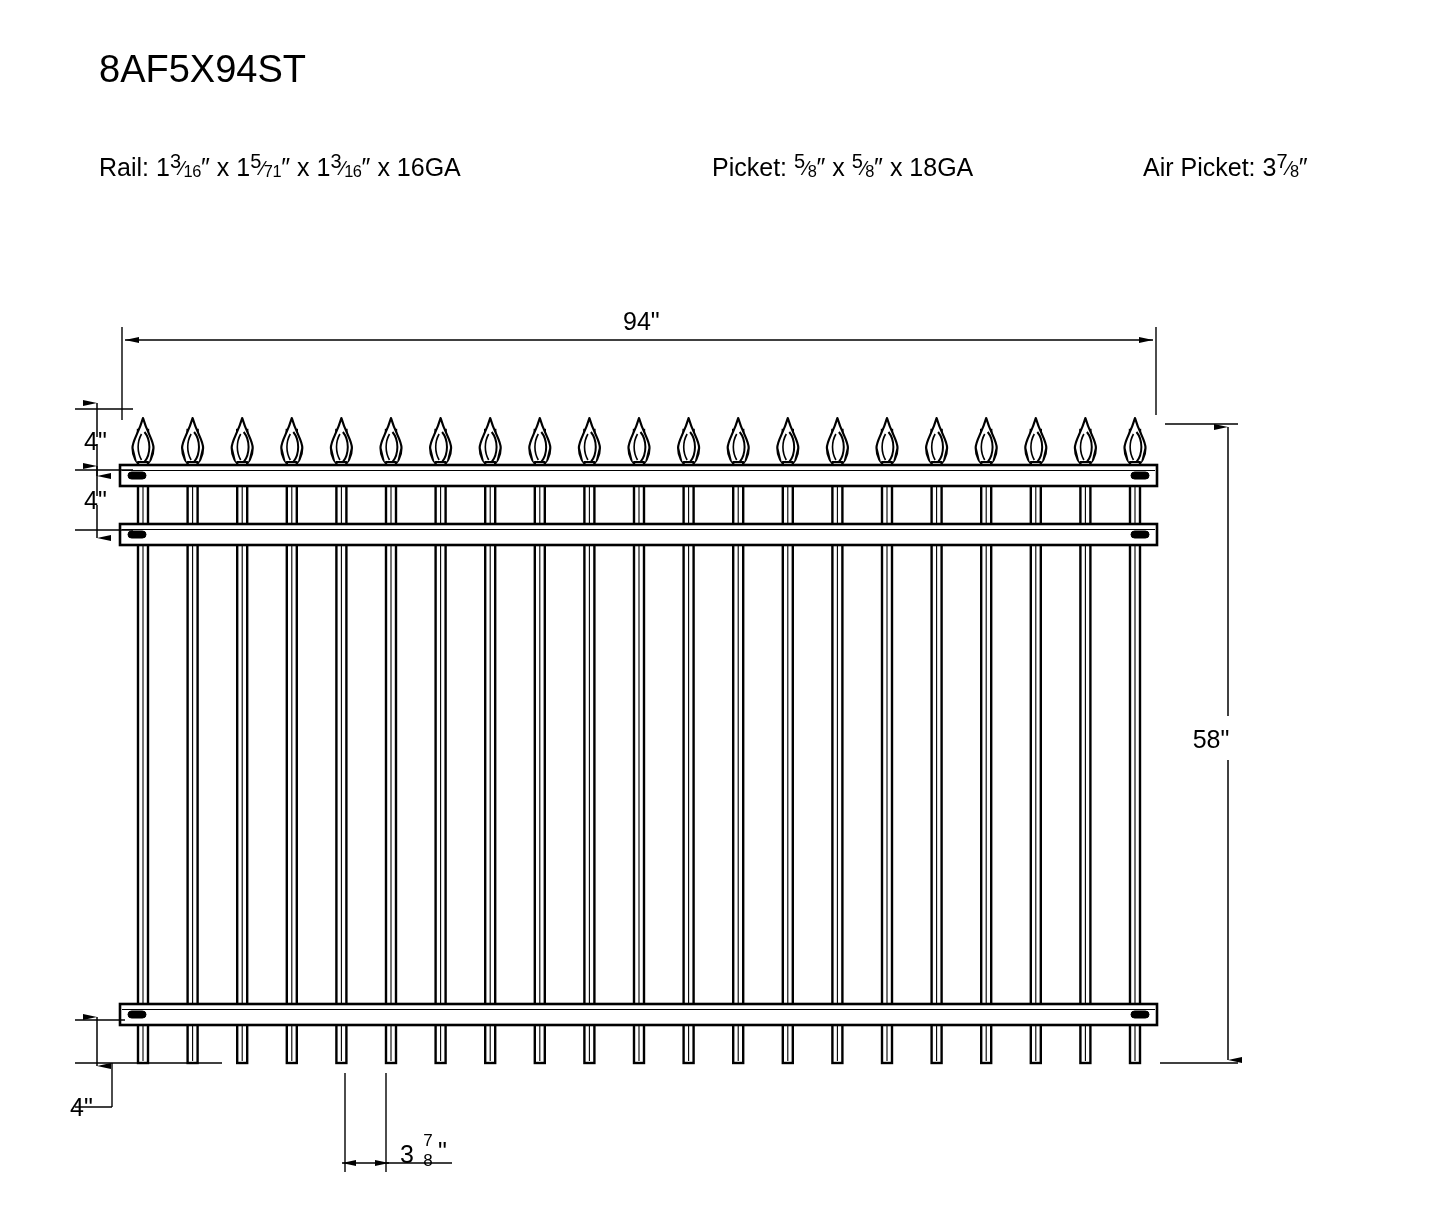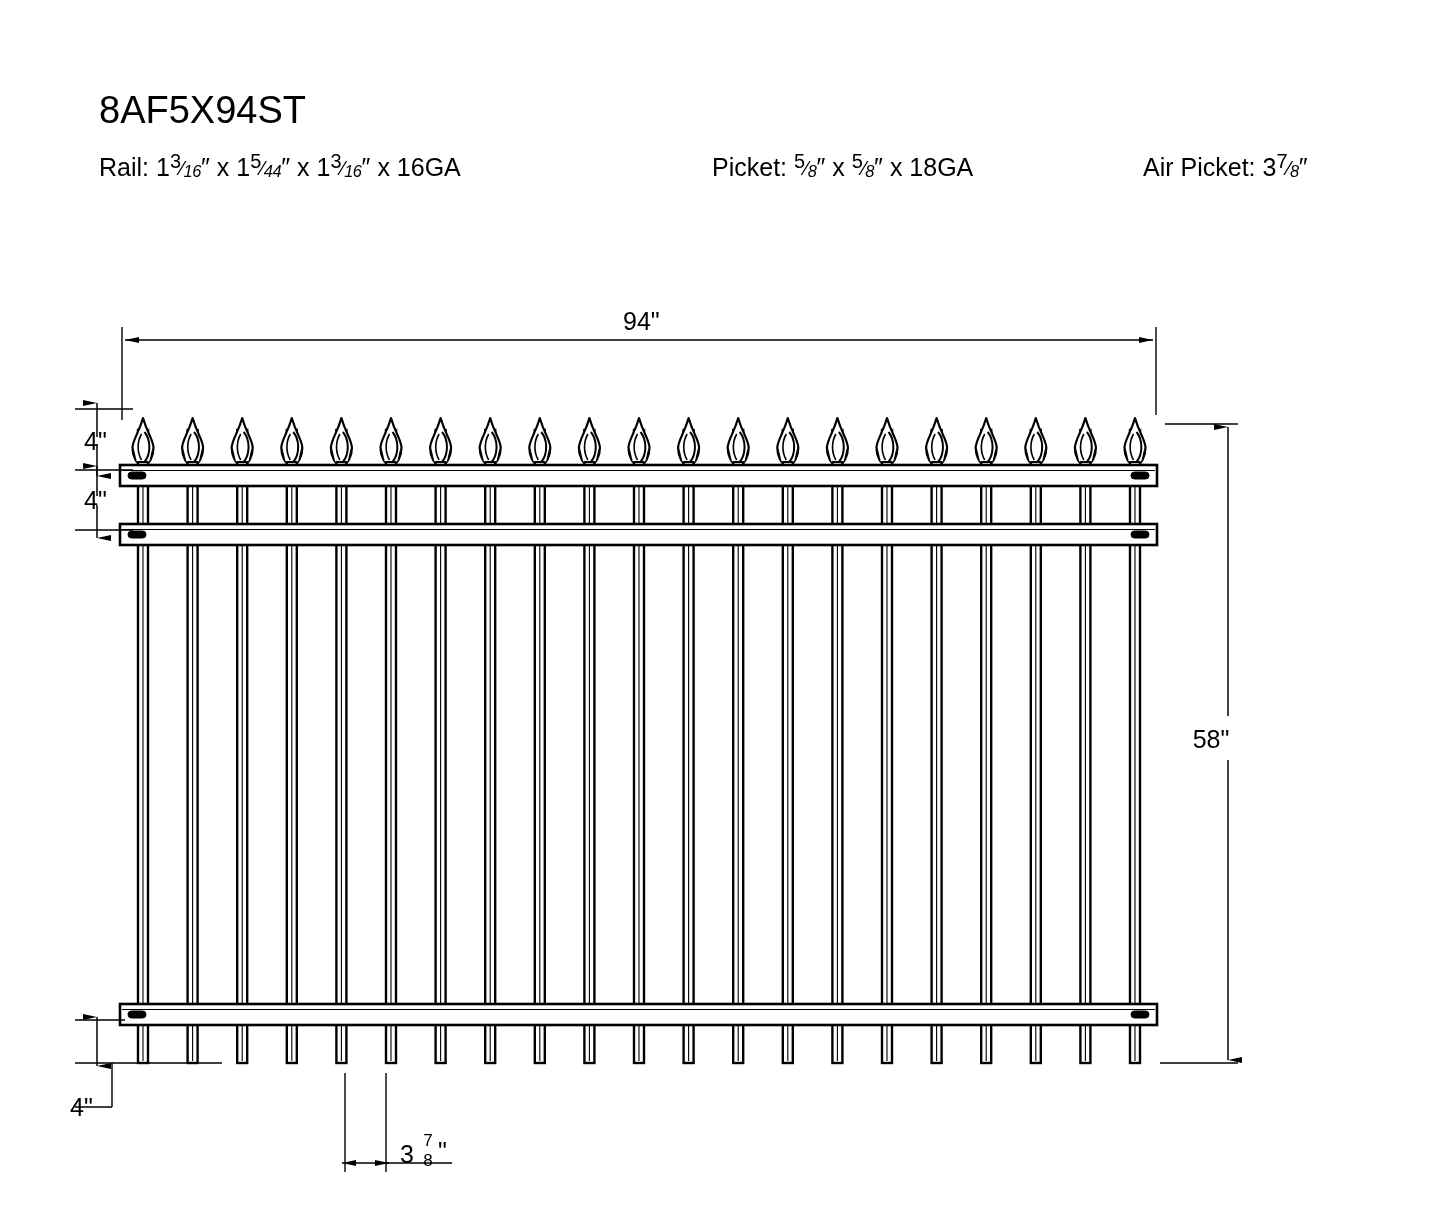--- a/index.html
+++ b/index.html
@@ -24,41 +24,40 @@
   }
   .title-text {
     position: absolute;
     left: 99px;
     top: 48px;
     font-size: 38px;
     font-weight: 400;
     letter-spacing: 0px;
     white-space: nowrap;
     font-family: "Liberation Sans", sans-serif;
-    margin-top: 41px;
   }
   .spec-line {
     position: absolute;
     top: 153px;
     font-size: 25px;
     white-space: nowrap;
     font-family: "Liberation Sans", sans-serif;
   }
   .spec-rail  { left: 99px; }
   .spec-picket{ left: 712px; text-align: center; }
   .spec-air   { left: 1143px; }
 
   .frac {
     display: inline-block;
     font-size: 0.80em;
     vertical-align: 0.06em;
     letter-spacing: -0.02em;
   }
   .frac sup { font-size: 1em; vertical-align: 0.34em; line-height: 0; }
-  .frac sub { font-size: 0.82em; vertical-align: -0.12em; line-height: 0; font-style: italic; }
+  .frac sub { font-size: 0.82em; vertical-align: -0.12em; line-height: 0; }
 
   svg#fence-svg {
     position: absolute;
     left: 0;
     top: 0;
     width: 1445px;
     height: 1217px;
     overflow: visible;
   }
   .dim-label {
@@ -76,21 +75,21 @@
 <body>
 
 <div id="drawing-root">
 
   <div class="title-text">8AF5X94ST</div>
 
   <div class="spec-line spec-rail">
     <span>Rail:</span>
     <span>1</span><span class="frac"><sup>3</sup>⁄<sub>16</sub></span><span>″</span>
     <span>x</span>
-    <span>1</span><span class="frac"><sup>5</sup>⁄<sub>44</sub></span><span>″</span>
+    <span>1</span><span class="frac"><sup>5</sup>⁄<sub>71</sub></span><span>″</span>
     <span>x</span>
     <span>1</span><span class="frac"><sup>3</sup>⁄<sub>16</sub></span><span>″</span>
     <span>x</span>
     <span>16GA</span>
   </div>
 
   <div class="spec-line spec-picket">
     <span>Picket:</span>
     <span class="frac"><sup>5</sup>⁄<sub>8</sub></span><span>″</span>
     <span>x</span>

